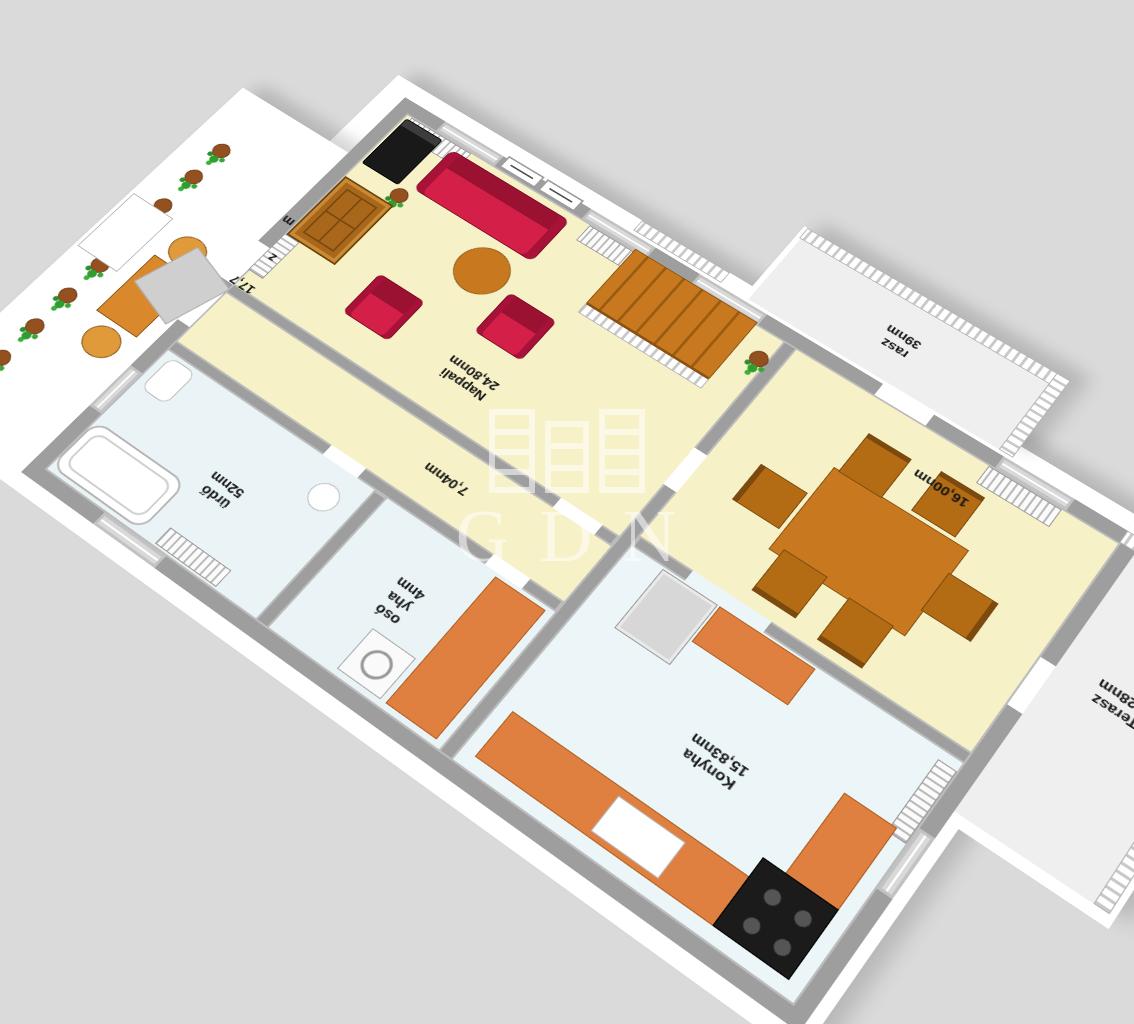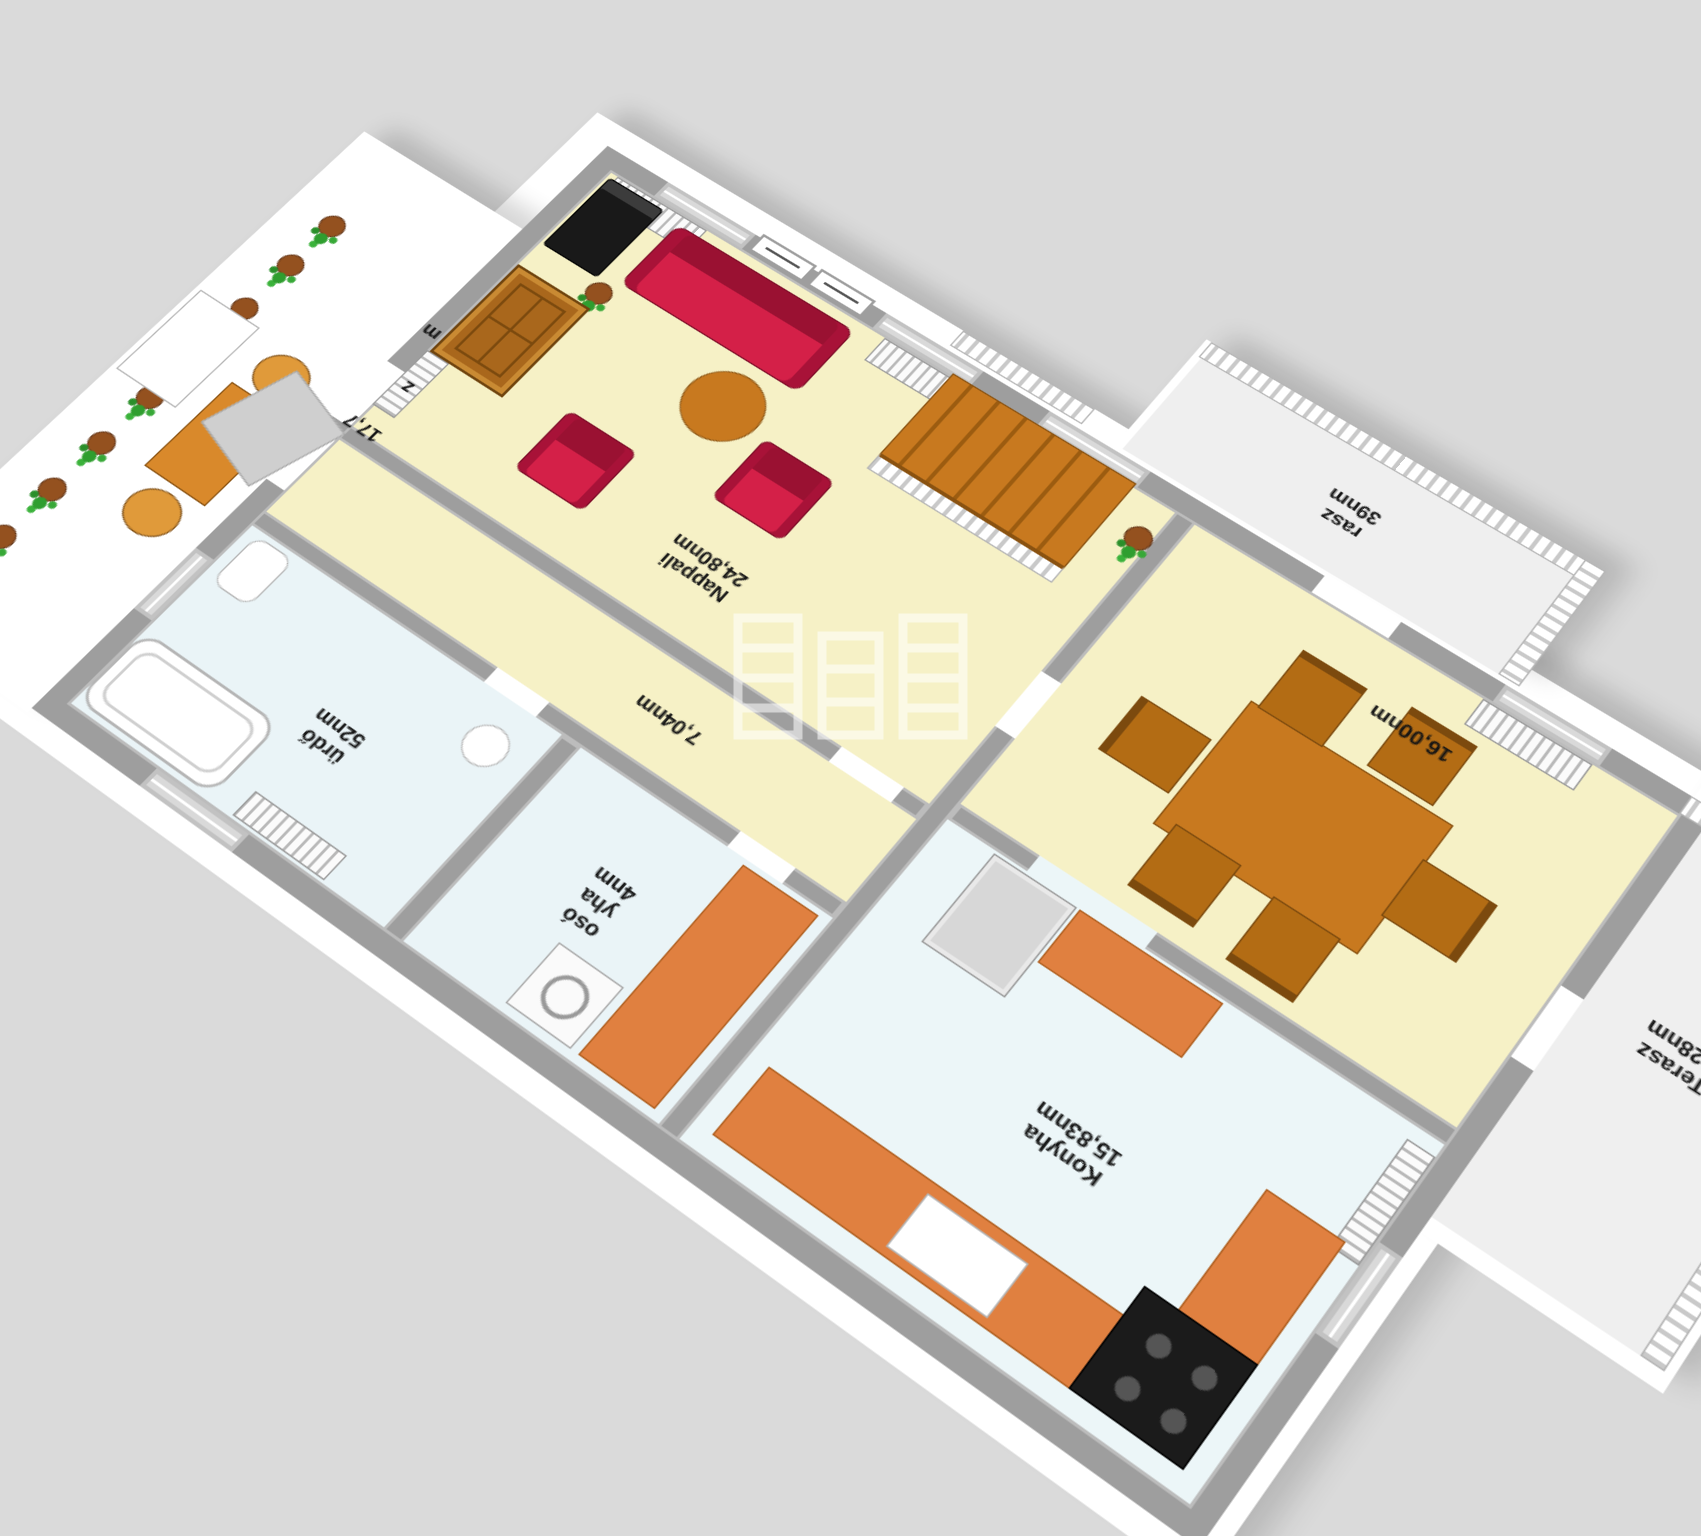--- a/index.html
+++ b/index.html
@@ -201,13 +201,14 @@
 </div>
 
 <div id="wm">
   <svg width="170" height="100" viewBox="0 0 170 100">
     <g stroke="#ffffff" stroke-width="6" fill="none">
       <path d="M10 14 H50 V92 H10 Z M10 34 H50 M10 54 H50 M10 74 H50"></path>
       <path d="M66 26 H104 V92 H66 Z M66 48 H104 M66 70 H104"></path>
       <path d="M120 14 H160 V92 H120 Z M120 34 H160 M120 54 H160 M120 74 H160"></path>
     </g>
   </svg>
+  <div class="wmtext">GDN</div>
 </div>
 
 </body></html>

